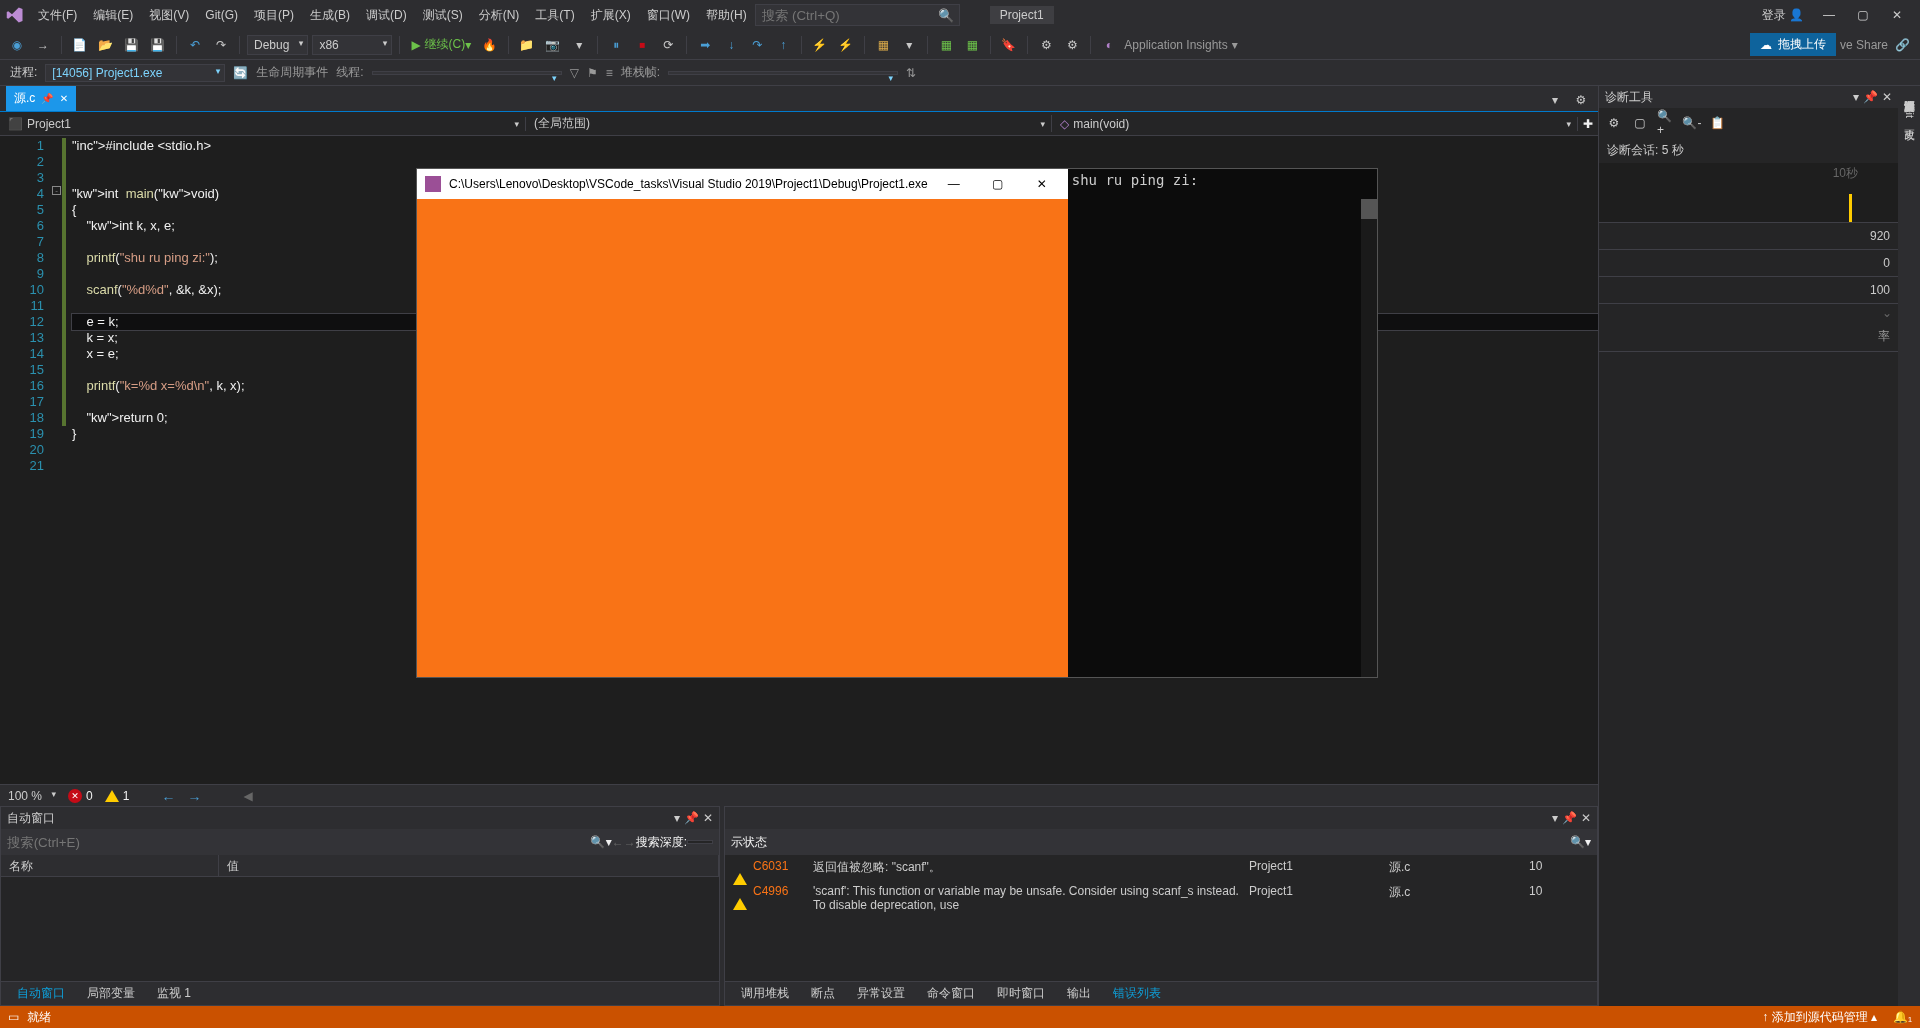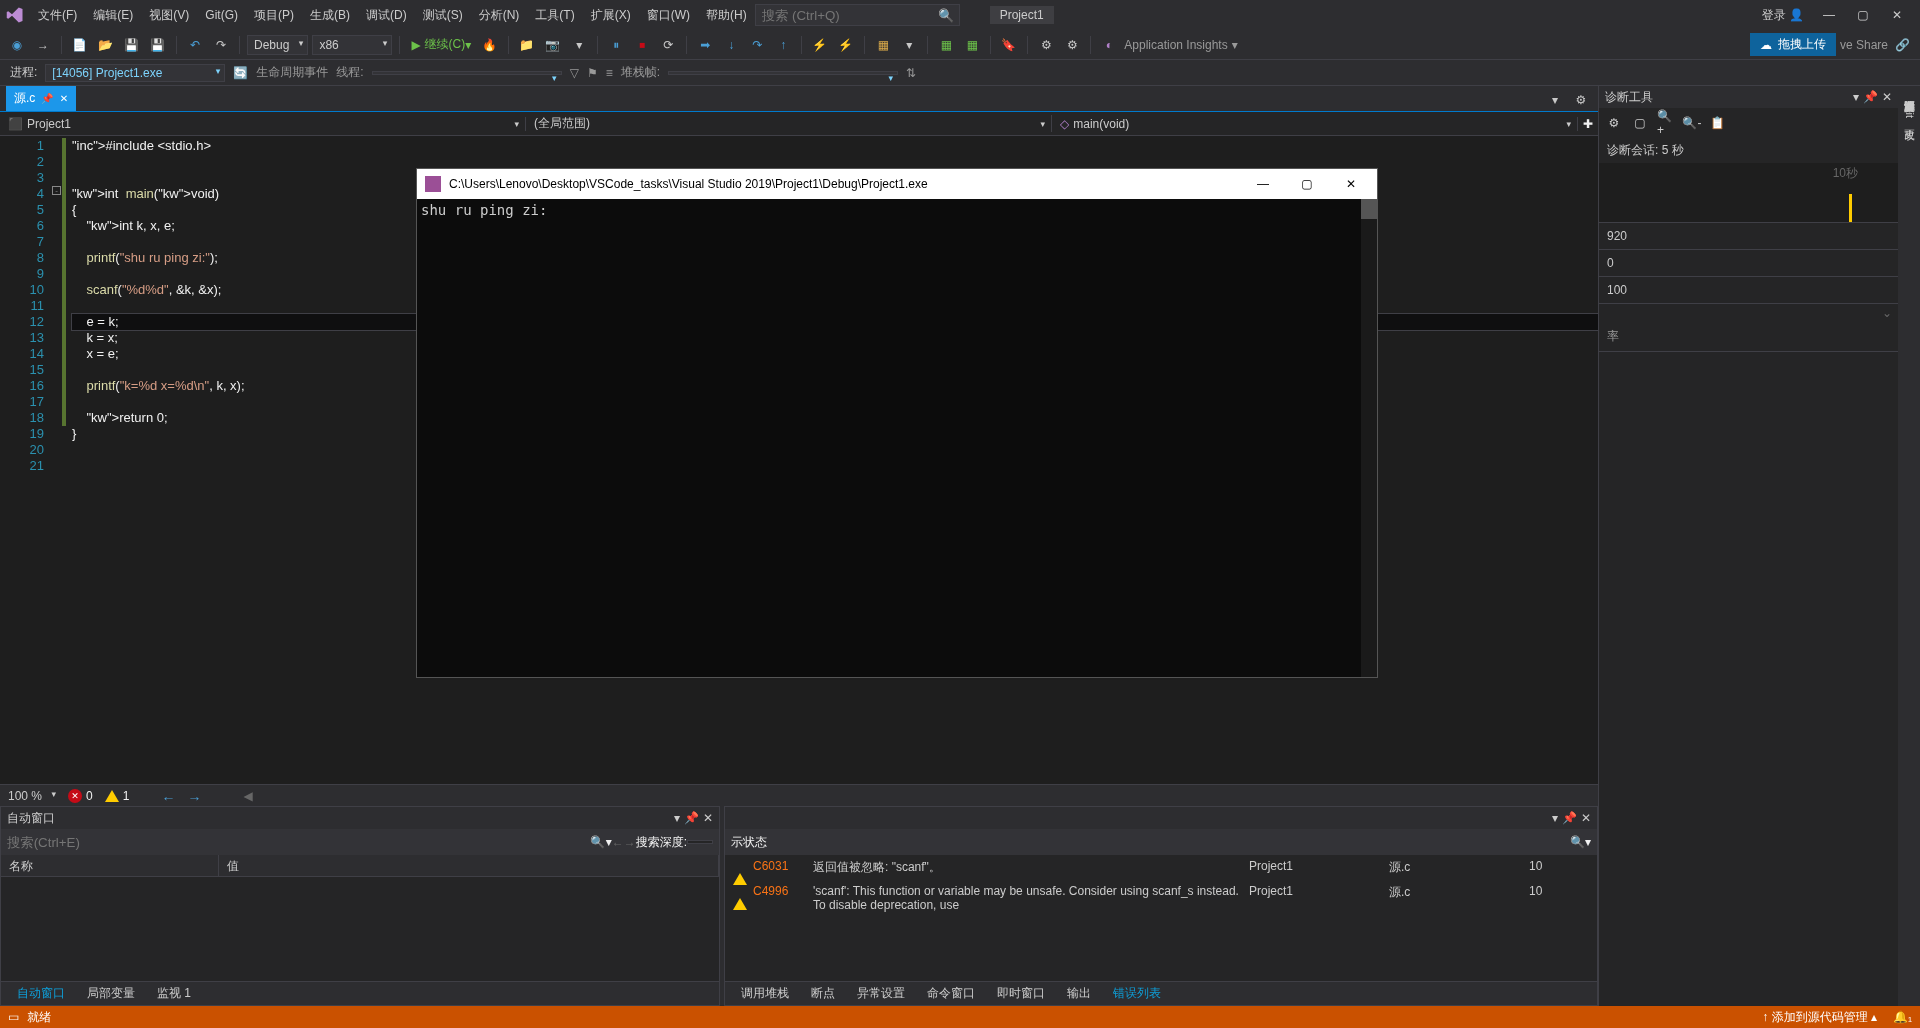--- a/index.html
+++ b/index.html
@@ -76,26 +76,26 @@
 .bptab{padding:3px 10px;color:#ccc;cursor:pointer}
 .bptab.active{color:#0e9fd8}
 .rightpane{width:300px;display:flex;flex-direction:column;border-left:1px solid #3f3f46}
 .rhdr{height:22px;background:#2d2d30;display:flex;align-items:center;padding:0 6px;color:#ccc}
 .rhdr .tools{margin-left:auto;display:flex;gap:4px}
 .rtoolrow{height:30px;background:#252526;display:flex;align-items:center;padding:0 6px;gap:8px}
 .ricon{width:18px;height:18px;color:#ccc;cursor:pointer;display:flex;align-items:center;justify-content:center}
 .rsession{padding:4px 8px;color:#ccc;background:#252526}
 .rgraph{height:60px;background:#1e1e1e;position:relative;border-bottom:1px solid #3f3f46}
 .rbar{position:absolute;bottom:0;width:3px;background:#ffcc00}
-.rmetric{background:#252526;border-bottom:1px solid #3f3f46;padding:6px 8px;display:flex;justify-content:flex-start;color:#999}
+.rmetric{background:#252526;border-bottom:1px solid #3f3f46;padding:6px 8px;display:flex;justify-content:flex-end;color:#999}
 .rmetric .val{color:#ccc}
 .sidestrip{width:22px;background:#2d2d30;writing-mode:vertical-rl;display:flex;align-items:center;padding:6px 0;gap:12px;color:#ccc;font-size:11px}
 .statusbar{height:22px;background:#ca5100;color:#fff;display:flex;align-items:center;padding:0 8px;position:absolute;bottom:0;left:0;right:0}
 .statusbar .stspacer{flex:1}
-.console{position:absolute;left:416px;top:168px;width:962px;height:510px;background:#f97316;border:1px solid #555;z-index:1000;display:flex;flex-direction:column}
+.console{position:absolute;left:416px;top:168px;width:962px;height:510px;background:#f97316;border:1px solid #555;z-index:1000;display:flex;flex-direction:row}
 .conhdr{height:30px;background:#fff;color:#000;display:flex;align-items:center;padding:0 8px;gap:8px}
 .conhdr .conicon{width:16px;height:16px;background:#9b4f96;display:inline-block}
 .conhdr .conbtns{margin-left:auto;display:flex;gap:8px}
 .conhdr .conbtn{width:36px;height:24px;display:flex;align-items:center;justify-content:center;cursor:pointer;font-size:12px}
 .conbody{flex:1;background:#0c0c0c;color:#cccccc;font-family:"NSimSun",Consolas,monospace;font-size:14px;padding:2px 4px;line-height:18px;white-space:pre}
 .scrollbar{position:absolute;right:0;top:30px;bottom:0;width:16px;background:#1a1a1a}
 .scrollthumb{width:100%;height:20px;background:#555}
 .smallicon{font-size:13px}
 </style>
 </head>

